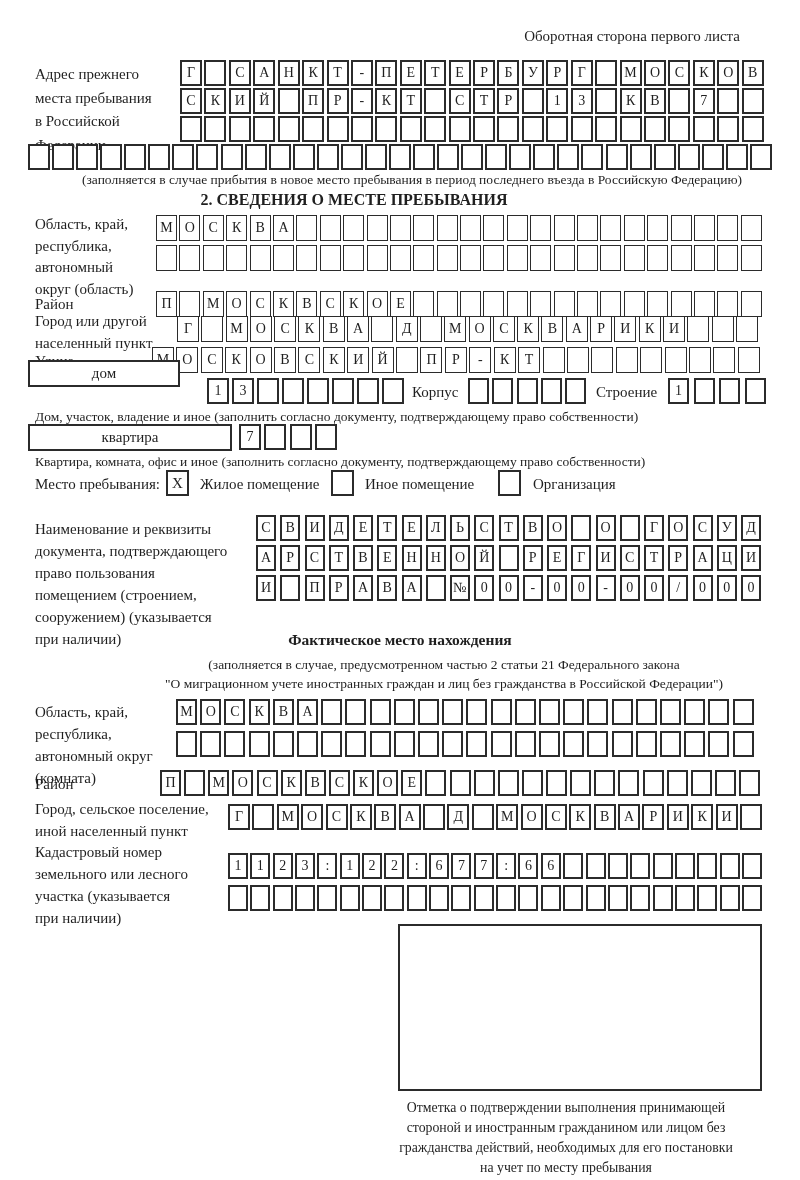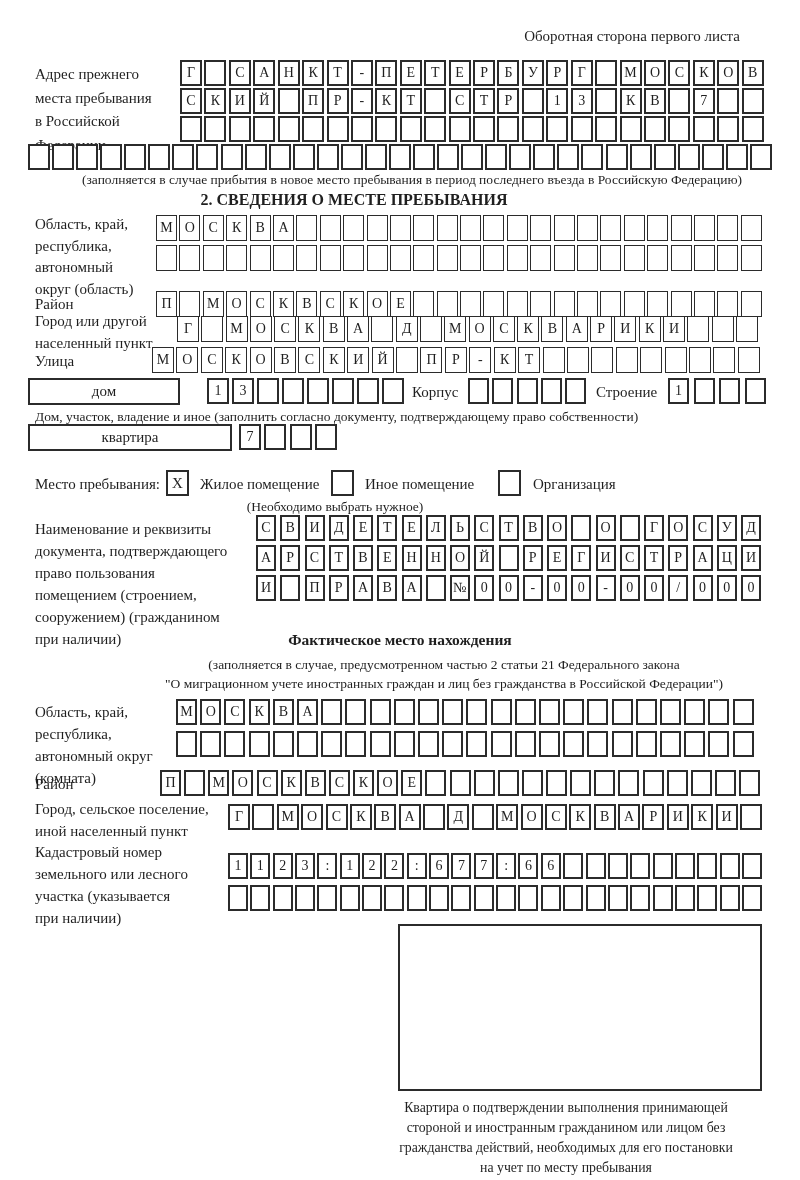--- a/index.html
+++ b/index.html
@@ -312,21 +312,21 @@
       <div class="cell"></div>
       <div class="cell"></div>
       <div class="cell"></div>
       <div class="cell"></div>
       <div class="cell"></div>
       <div class="cell"></div>
       <div class="cell"></div>
       <div class="cell"></div>
     </div>
 
-  <div class="labelbox" style="left:28px;top:378px;width:152px;">дом</div>
+  <div class="labelbox" style="left:28px;top:360px;width:152px;">дом</div>
   <div class="cellrow cw22" style="left:207px;top:378px;width:197px;">
       <div class="cell">1</div>
       <div class="cell">3</div>
       <div class="cell"></div>
       <div class="cell"></div>
       <div class="cell"></div>
       <div class="cell"></div>
       <div class="cell"></div>
       <div class="cell"></div>
     </div>
@@ -347,36 +347,36 @@
     </div>
   <div class="abs note" style="left:35px;top:409px;">Дом, участок, владение и иное (заполнить согласно документу, подтверждающему право собственности)</div>
 
   <div class="labelbox" style="left:28px;top:424px;width:204px;">квартира</div>
   <div class="cellrow cw22" style="left:239px;top:424px;width:98px;">
       <div class="cell">7</div>
       <div class="cell"></div>
       <div class="cell"></div>
       <div class="cell"></div>
     </div>
+  <div class="abs note" style="left:35px;top:454px;">Квартира, комната, офис и иное (заполнить согласно документу, подтверждающему право собственности)</div>
 
   <div class="abs lbl" style="left:35px;top:474px;">Место пребывания:</div>
   <div class="checkbox" style="left:166px;top:470px;">X</div>
   <div class="abs lbl" style="left:200px;top:474px;">Жилое помещение</div>
   <div class="checkbox" style="left:331px;top:470px;"></div>
   <div class="abs lbl" style="left:365px;top:474px;">Иное помещение</div>
   <div class="checkbox" style="left:498px;top:470px;"></div>
   <div class="abs lbl" style="left:533px;top:474px;">Организация</div>
-  <div class="abs note center" style="left:180px;top:499px;width:310px;">(Необходимо выбрать нужное)</div>
 
   <div class="abs lbl" style="left:35px;top:518px;line-height:22px;">
       <div>Наименование и реквизиты</div>
       <div>документа, подтверждающего</div>
       <div>право пользования</div>
       <div>помещением (строением,</div>
-      <div>сооружением) (гражданином</div>
+      <div>сооружением) (указывается</div>
       <div>при наличии)</div>
     </div>
   <div class="cellrow cw20" style="left:256px;top:515px;width:505px;">
       <div class="cell">С</div>
       <div class="cell">В</div>
       <div class="cell">И</div>
       <div class="cell">Д</div>
       <div class="cell">Е</div>
       <div class="cell">Т</div>
       <div class="cell">Е</div>
@@ -619,19 +619,19 @@
       <div class="cell"></div>
       <div class="cell"></div>
       <div class="cell"></div>
       <div class="cell"></div>
       <div class="cell"></div>
       <div class="cell"></div>
     </div>
 
   <div class="stampbox" style="left:398px;top:924px;width:364px;height:167px;"></div>
   <div class="abs cap center" style="left:346px;top:1098px;width:440px;">
-      <div>Квартира о подтверждении выполнения принимающей</div>
+      <div>Отметка о подтверждении выполнения принимающей</div>
       <div>стороной и иностранным гражданином или лицом без</div>
       <div>гражданства действий, необходимых для его постановки</div>
       <div>на учет по месту пребывания</div>
     </div>
 
 </div>
 
 </body></html>

